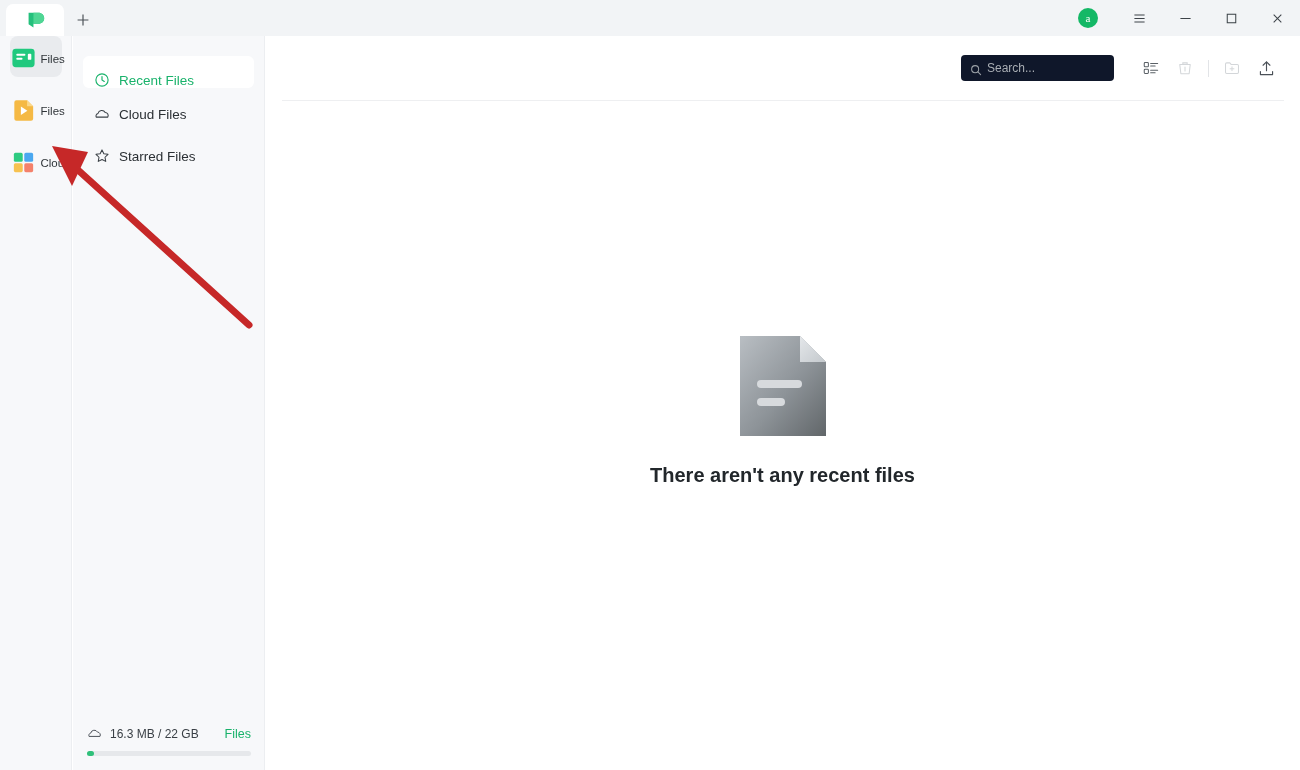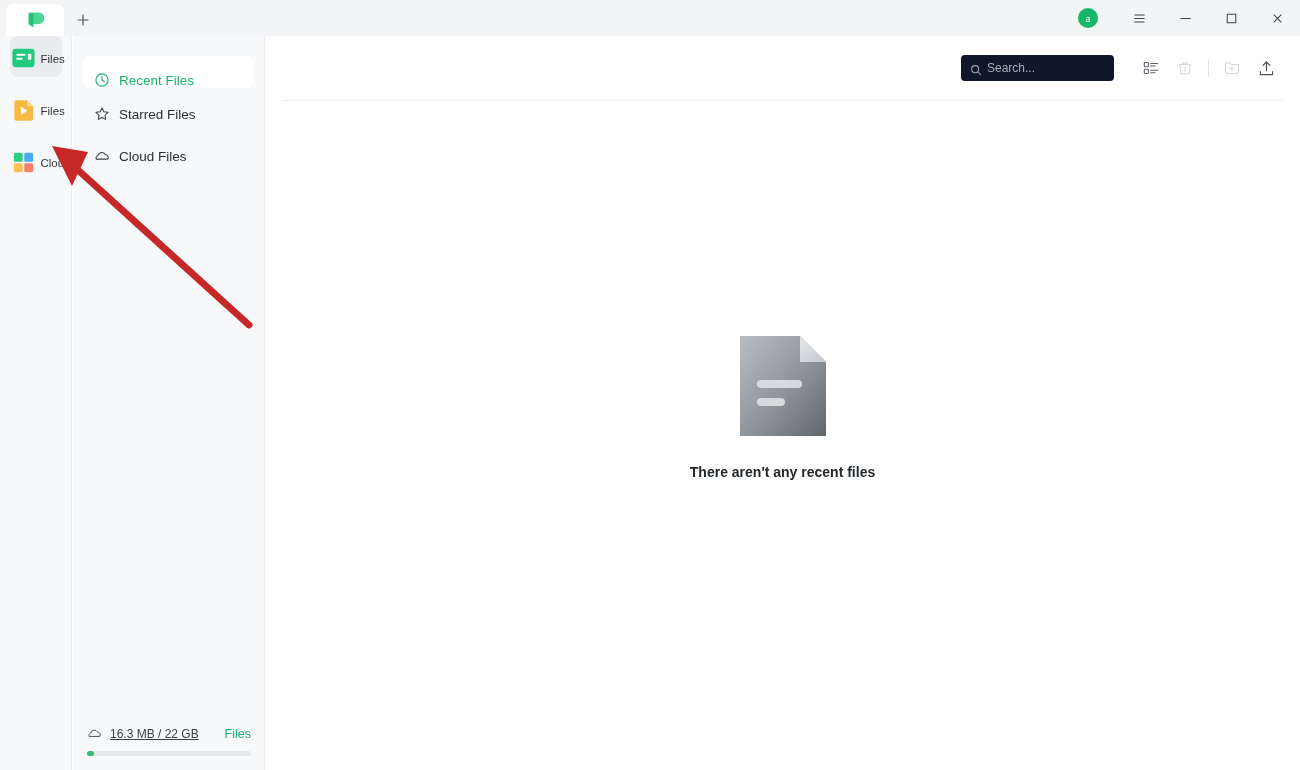--- a/index.html
+++ b/index.html
@@ -84,21 +84,21 @@
   .nav-item.active { background: #ffffff; color: #19b26b; }
   .nav-ico { width: 16px; height: 16px; display: block; flex: 0 0 16px; }
 
   .storage {
     position: absolute; left: 0; bottom: 0; width: 192px; padding: 0 14px 14px;
   }
   .storage-row {
     display: flex; align-items: center; gap: 7px;
     font-size: 12px; color: #3a4046; margin-bottom: 9px;
   }
-  .storage-text { flex: 1; text-decoration: underline; }
+  .storage-text { flex: 1; }
   .storage-view { color: #19b26b; font-size: 12.5px; }
   .storage-bar {
     height: 5px; border-radius: 3px; background: #e6e8eb; position: relative;
   }
   .storage-fill {
     position: absolute; left: 0; top: 0; height: 5px; width: 7px;
     border-radius: 3px; background: #2fc07a;
   }
 
   
@@ -129,21 +129,21 @@
     background: #eeeff1;
   }
 
   .empty {
     position: absolute; left: 0; top: 300px; width: 1035px;
     display: flex; flex-direction: column; align-items: center;
   }
   .doc-ico { width: 86px; height: 100px; display: block; }
   .empty-title {
     margin-top: 28px;
-    font-size: 14px; font-weight: bold; color: #22272b;
+    font-size: 20px; font-weight: bold; color: #22272b;
   }
   .empty-sub {
     margin-top: 8px;
     font-size: 13.5px; color: #6c7278;
   }
 
   
   .annotation {
     position: absolute; left: 0; top: 0; width: 1300px; height: 770px;
     pointer-events: none;
@@ -240,33 +240,33 @@
         <circle cx="8" cy="8" r="6.1" stroke="#19b26b" stroke-width="1.15" fill="none"></circle>
         <path d="M8 4.6 V8 L10.3 9.5" stroke="#19b26b" stroke-width="1.15" fill="none" stroke-linecap="round"></path>
       </svg>
     </span>
     <span>Recent Files</span>
   </div>
 
   <div class="nav-item">
     <span class="nav-ico">
       <svg viewBox="0 0 16 16" width="16" height="16">
-        <path d="M8 1.9 L9.85 5.7 L14 6.3 L11 9.25 L11.72 13.4 L8 11.45 L4.28 13.4 L5 9.25 L2 6.3 L6.15 5.7 Z" stroke="#3a4046" stroke-width="1.05" fill="none" stroke-linejoin="round"></path>
-      </svg>
-    </span>
-    <span>Starred Files</span>
+        <path d="M2.2 11.1 h11.6 a3.1 3.1 0 0 0 -2.6 -4.6 a3.9 3.9 0 0 0 -7.2 1 a2.6 2.6 0 0 0 -1.8 3.6 Z" stroke="#3a4046" stroke-width="1.05" fill="none" stroke-linejoin="round"></path>
+      </svg>
+    </span>
+    <span>Cloud Files</span>
   </div>
 
   <div class="nav-item">
     <span class="nav-ico">
       <svg viewBox="0 0 16 16" width="16" height="16">
-        <path d="M2.2 11.1 h11.6 a3.1 3.1 0 0 0 -2.6 -4.6 a3.9 3.9 0 0 0 -7.2 1 a2.6 2.6 0 0 0 -1.8 3.6 Z" stroke="#3a4046" stroke-width="1.05" fill="none" stroke-linejoin="round"></path>
-      </svg>
-    </span>
-    <span>Cloud Files</span>
+        <path d="M8 1.9 L9.85 5.7 L14 6.3 L11 9.25 L11.72 13.4 L8 11.45 L4.28 13.4 L5 9.25 L2 6.3 L6.15 5.7 Z" stroke="#3a4046" stroke-width="1.05" fill="none" stroke-linejoin="round"></path>
+      </svg>
+    </span>
+    <span>Starred Files</span>
   </div>
 
   <div class="storage">
     <div class="storage-row">
       <span class="nav-ico">
         <svg viewBox="0 0 16 16" width="15" height="15">
           <path d="M2.2 11.1 h11.6 a3.1 3.1 0 0 0 -2.6 -4.6 a3.9 3.9 0 0 0 -7.2 1 a2.6 2.6 0 0 0 -1.8 3.6 Z" stroke="#4a5057" stroke-width="1.05" fill="none" stroke-linejoin="round"></path>
         </svg>
       </span>
       <span class="storage-text">16.3 MB / 22 GB</span>

